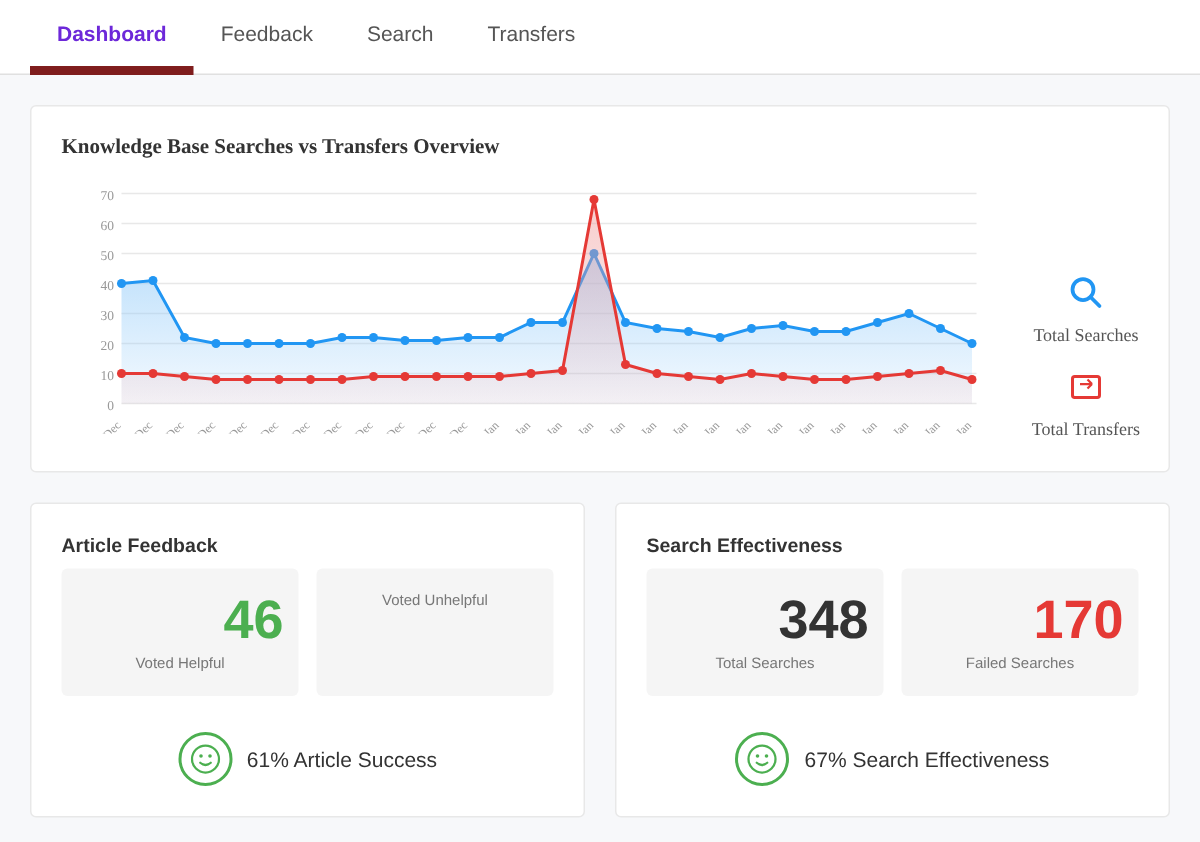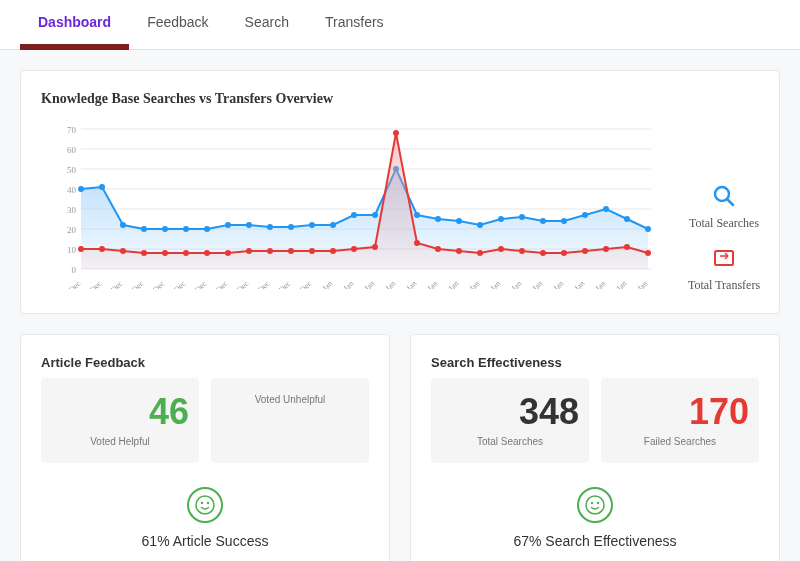--- a/index.html
+++ b/index.html
@@ -131,21 +131,20 @@
     .metric-sublabel {
       font-size: 10px;
       color: #777;
     }
     .metric-footer {
       display: flex;
       align-items: center;
       justify-content: center;
       gap: 10px;
       padding-top: 8px;
-      flex-direction: column;
     }
     .smiley {
       width: 36px;
       height: 36px;
       border-radius: 50%;
       border: 2px solid #4CAF50;
       display: flex;
       align-items: center;
       justify-content: center;
       color: #4CAF50;

